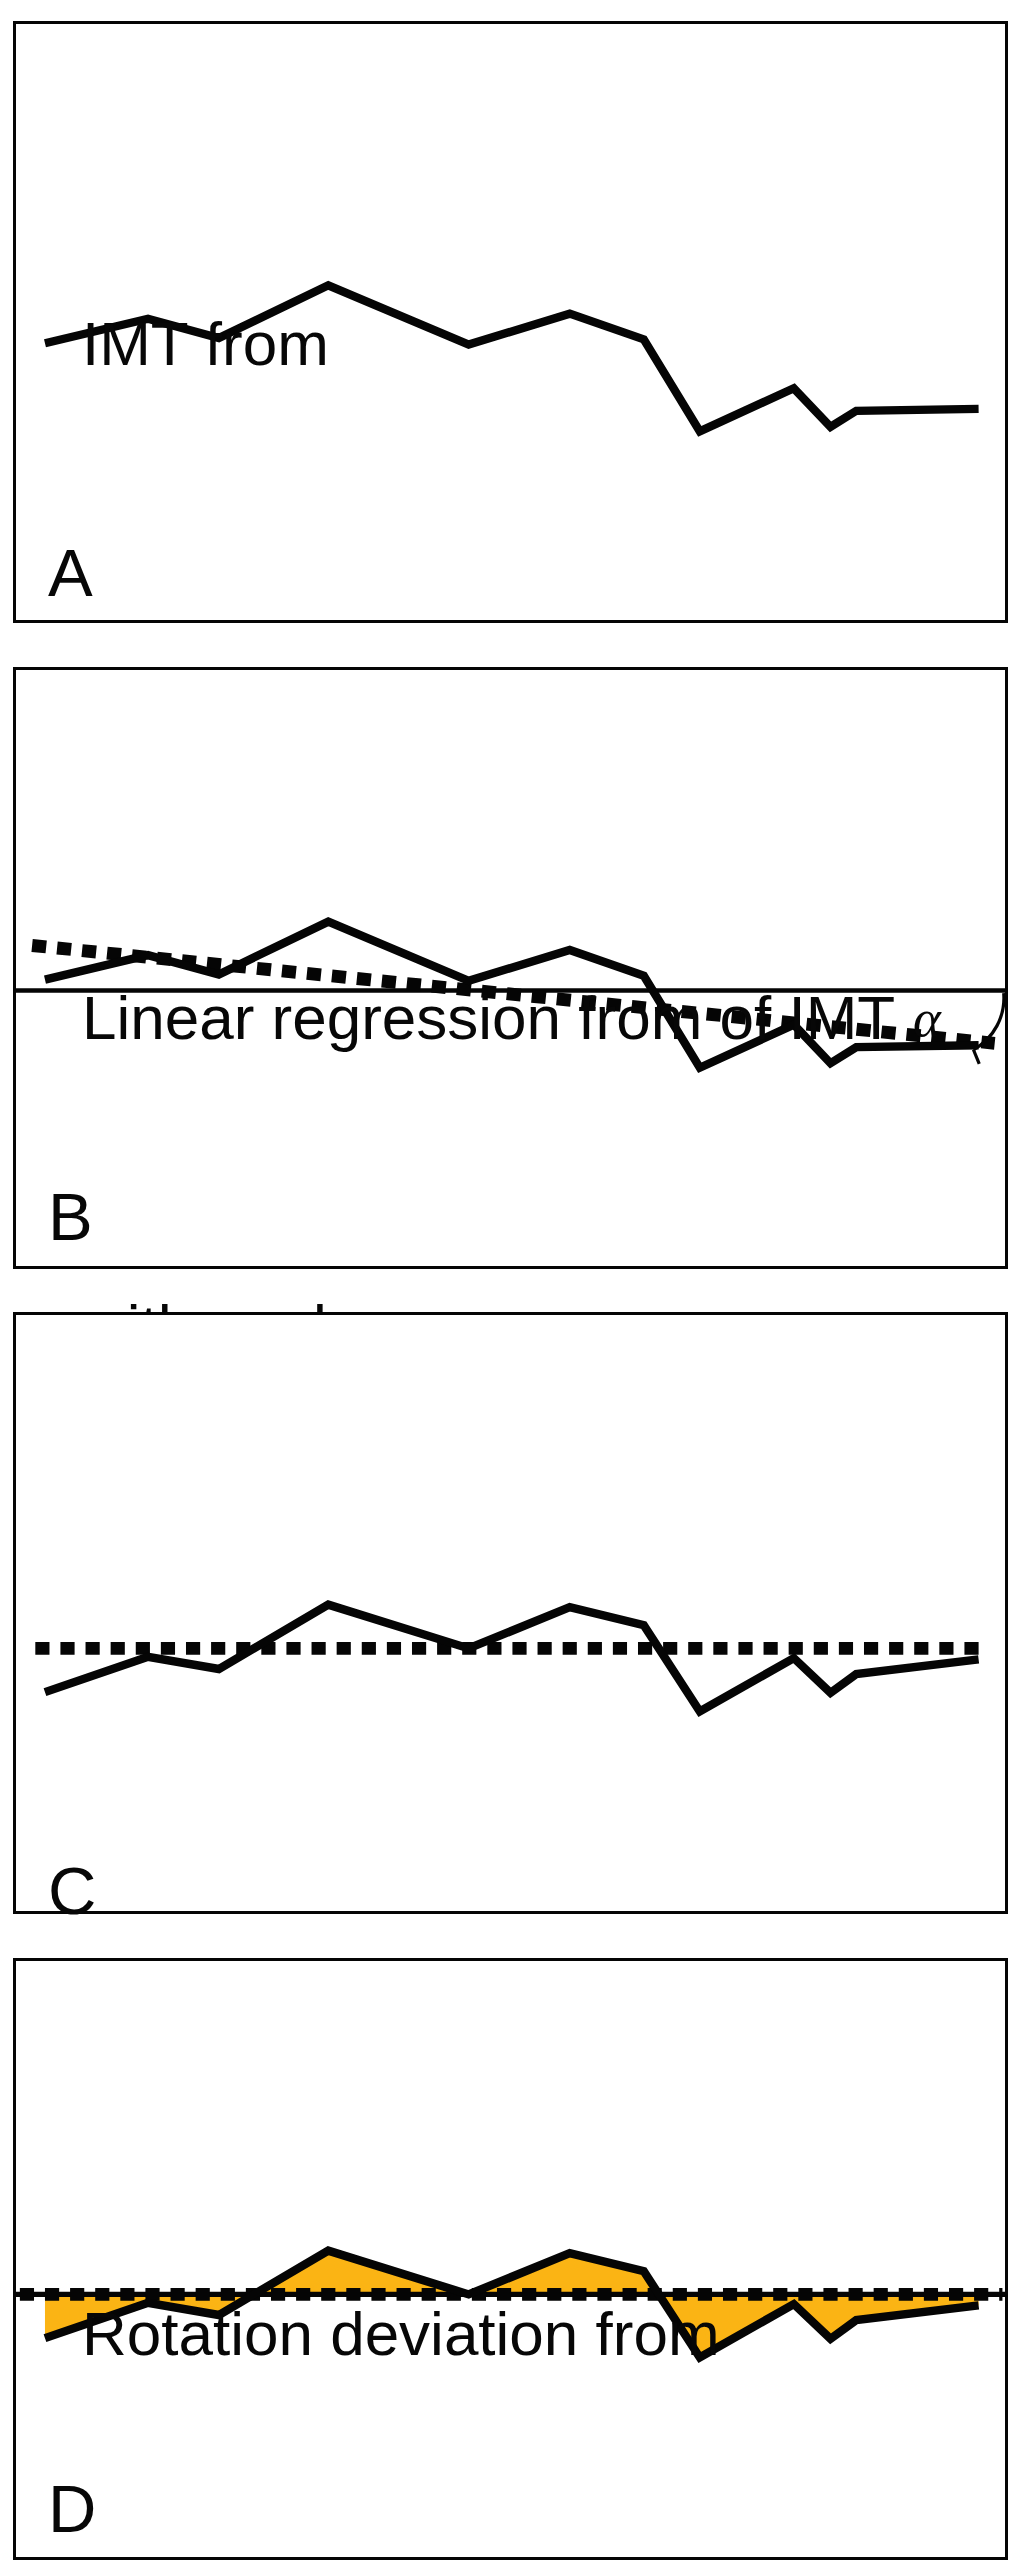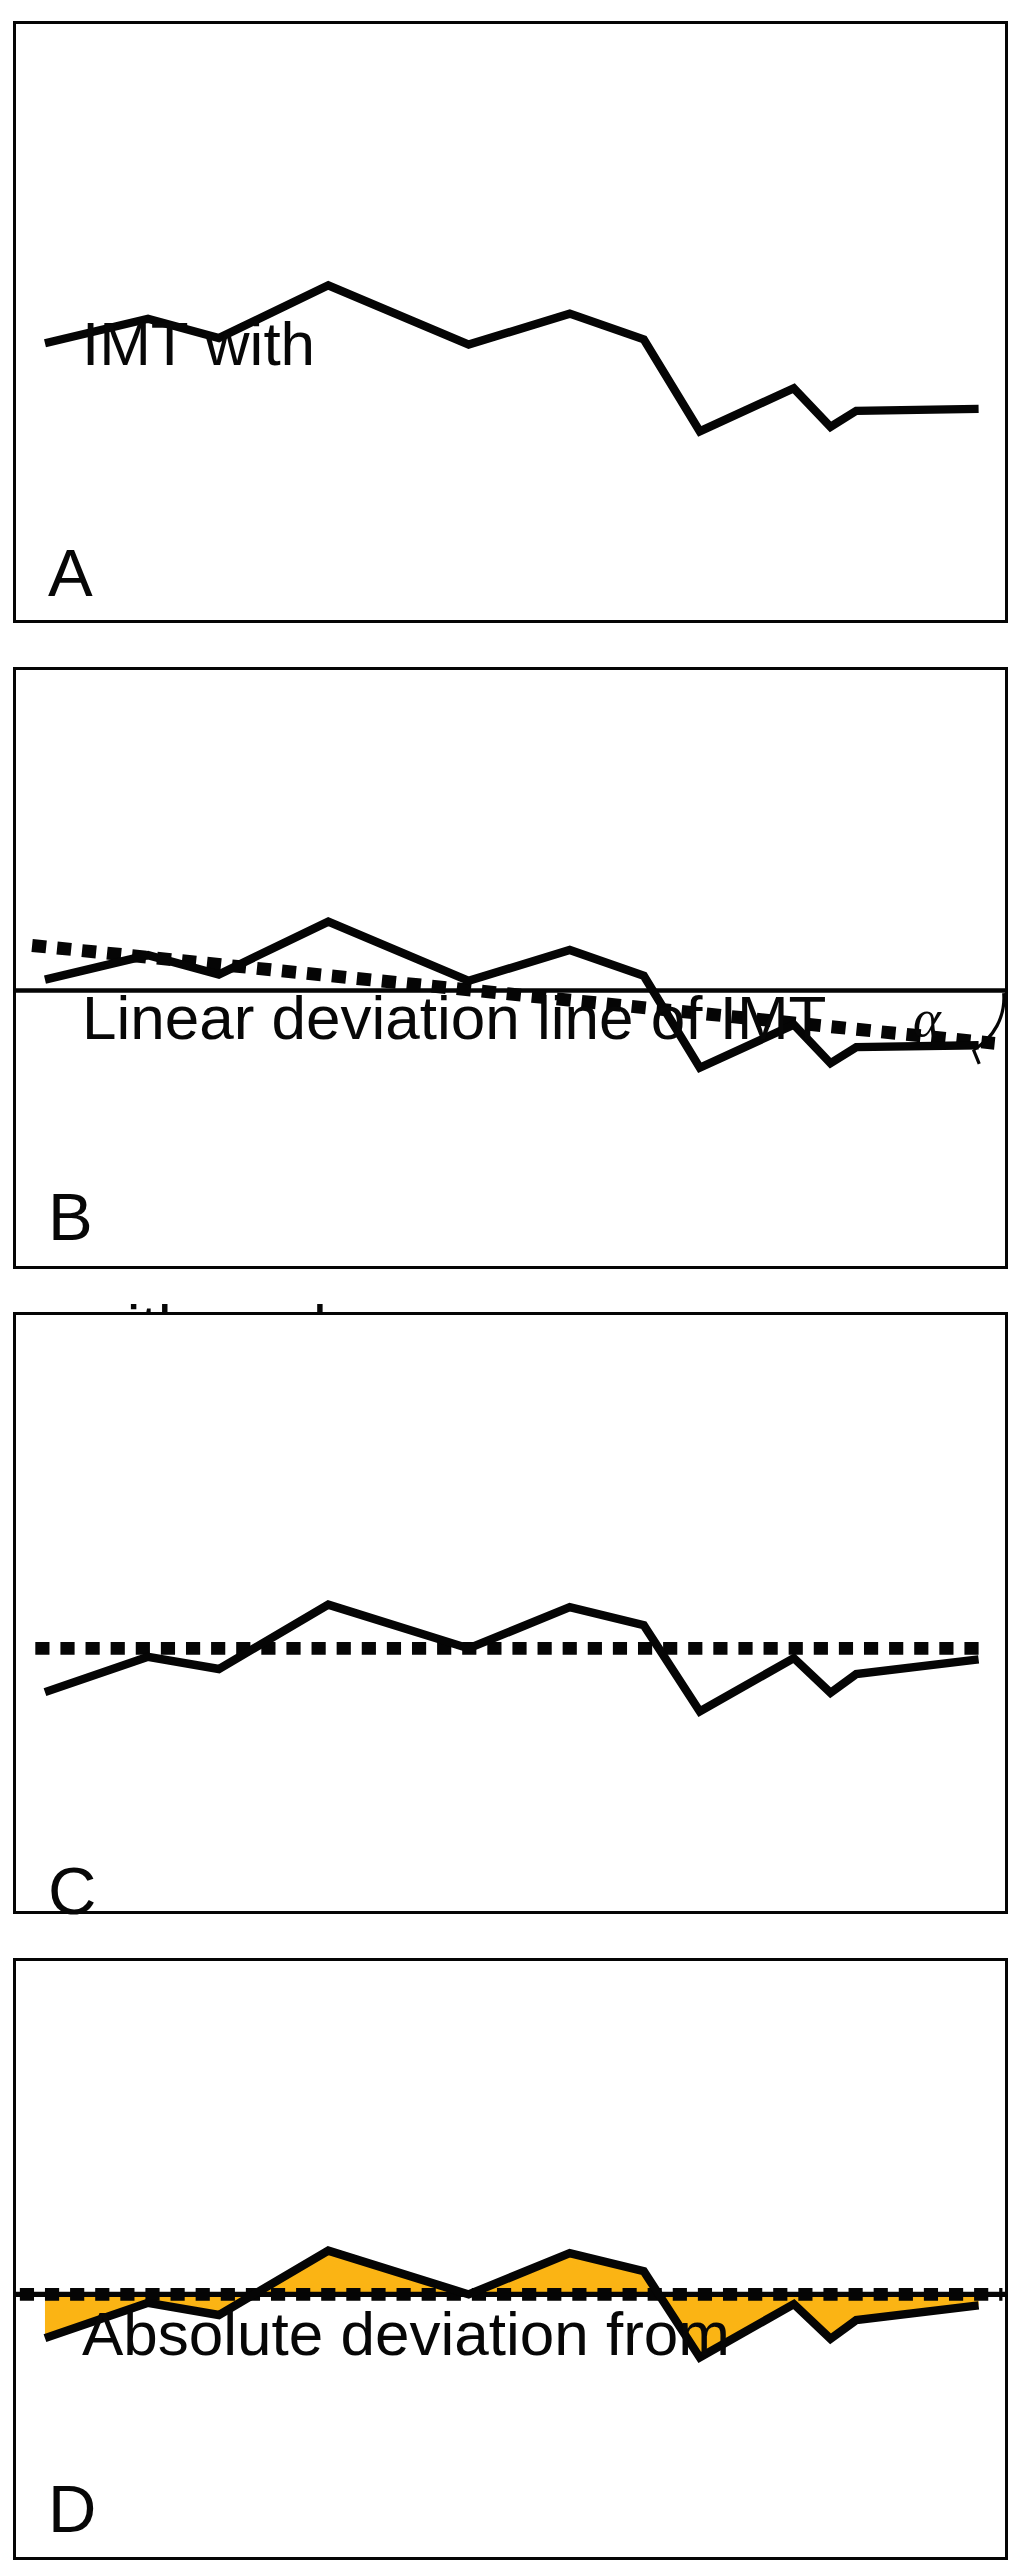--- a/index.html
+++ b/index.html
@@ -26,35 +26,35 @@
     font-style:italic;font-size:53px;line-height:53px;left:897px;top:322px;}
 </style>
 </head>
 <body>
 
 <div class="panel panel-a">
   <svg class="art" viewBox="0 0 1536 926" preserveAspectRatio="none">
       <polyline points="45,496 205,458 315,488 485,406 703,498 860,450 975,490 1062,633 1208,566 1265,626 1305,601 1495,598" fill="none" stroke="#050505" stroke-width="13" stroke-linejoin="miter" stroke-linecap="butt"></polyline>
     </svg>
   <div class="title">
-    <span class="line">IMT with</span>
+    <span class="line">IMT from</span>
   </div>
   <div class="corner-label">A</div>
 </div>
 
 <div class="panel panel-b">
   <svg class="art" viewBox="0 0 1536 926" preserveAspectRatio="none">
       <line x1="0" y1="498" x2="1536" y2="498" fill="none" stroke="#050505" stroke-width="7" stroke-linejoin="miter" stroke-linecap="butt"></line>
       <line x1="25" y1="428" x2="1520" y2="580" fill="none" stroke="#050505" stroke-width="20" stroke-linejoin="miter" stroke-linecap="butt" stroke-dasharray="22 17"></line>
       <polyline points="45,481 205,443 315,473 485,391 703,483 860,435 975,475 1062,618 1208,551 1265,611 1305,586 1495,583" fill="none" stroke="#050505" stroke-width="13" stroke-linejoin="miter" stroke-linecap="butt"></polyline>
       <path d="M 1534,502 A 92,92 0 0 1 1487,590" fill="none" stroke="#050505" stroke-width="5" stroke-linejoin="miter" stroke-linecap="butt"></path>
       <line x1="1487" y1="590" x2="1496" y2="612" fill="none" stroke="#050505" stroke-width="5" stroke-linejoin="miter" stroke-linecap="butt"></line>
     </svg>
   <div class="title">
-    <span class="line">Linear deviation line of IMT</span>
+    <span class="line">Linear regression from of IMT</span>
     <span class="line">with angle <span class="alpha-glyph">α</span></span>
   </div>
   <div class="alpha-angle-label">α</div>
   <div class="corner-label">B</div>
 </div>
 
 <div class="panel panel-c">
   <svg class="art" viewBox="0 0 1536 926" preserveAspectRatio="none">
       <line x1="30" y1="518" x2="1512" y2="518" fill="none" stroke="#050505" stroke-width="20" stroke-linejoin="miter" stroke-linecap="butt" stroke-dasharray="22 17"></line>
       <polyline points="45,586 205,531 315,550 485,450 703,518 860,454 975,482 1062,616 1208,533 1265,587 1305,558 1495,535" fill="none" stroke="#050505" stroke-width="13" stroke-linejoin="miter" stroke-linecap="butt"></polyline>
@@ -65,18 +65,18 @@
 <div class="panel panel-d">
   <svg class="art" viewBox="0 0 1536 926" preserveAspectRatio="none">
       <polygon points="45,518 369,518 315,550 205,531 45,586" fill="#FBB414"></polygon>
       <polygon points="369,518 485,450 703,518 860,454 975,482 998,518" fill="#FBB414"></polygon>
       <polygon points="998,518 1062,616 1208,533 1265,587 1305,558 1495,535 1495,518" fill="#FBB414"></polygon>
       <line x1="0" y1="518" x2="1536" y2="518" fill="none" stroke="#050505" stroke-width="8" stroke-linejoin="miter" stroke-linecap="butt"></line>
       <line x1="6" y1="518" x2="1532" y2="518" fill="none" stroke="#050505" stroke-width="20" stroke-linejoin="miter" stroke-linecap="butt" stroke-dasharray="22 17"></line>
       <polyline points="45,586 205,531 315,550 485,450 703,518 860,454 975,482 1062,616 1208,533 1265,587 1305,558 1495,535" fill="none" stroke="#050505" stroke-width="13" stroke-linejoin="miter" stroke-linecap="butt"></polyline>
     </svg>
   <div class="title">
-    <span class="line">Absolute deviation from</span>
+    <span class="line">Rotation deviation from</span>
     
   </div>
   <div class="corner-label">D</div>
 </div>
 
 
 </body></html>

